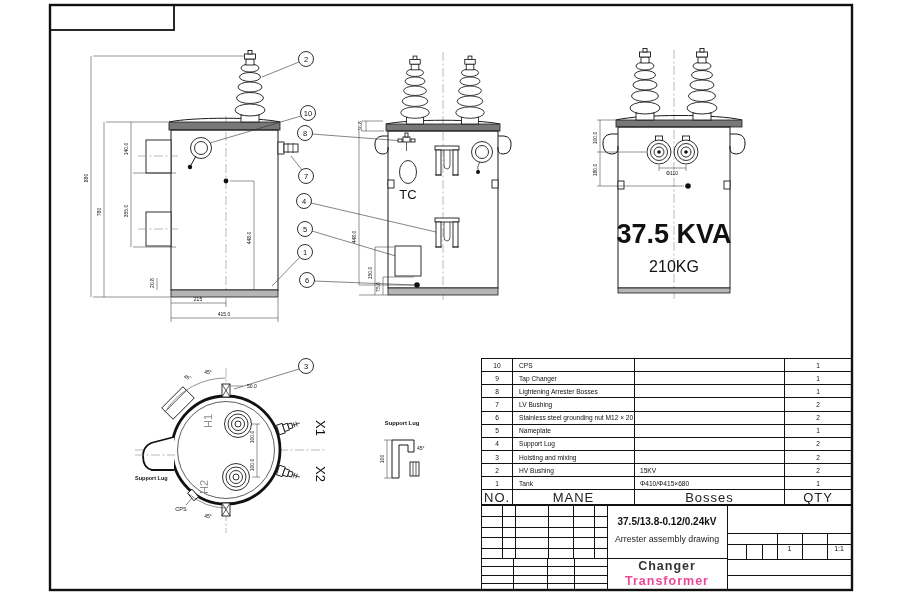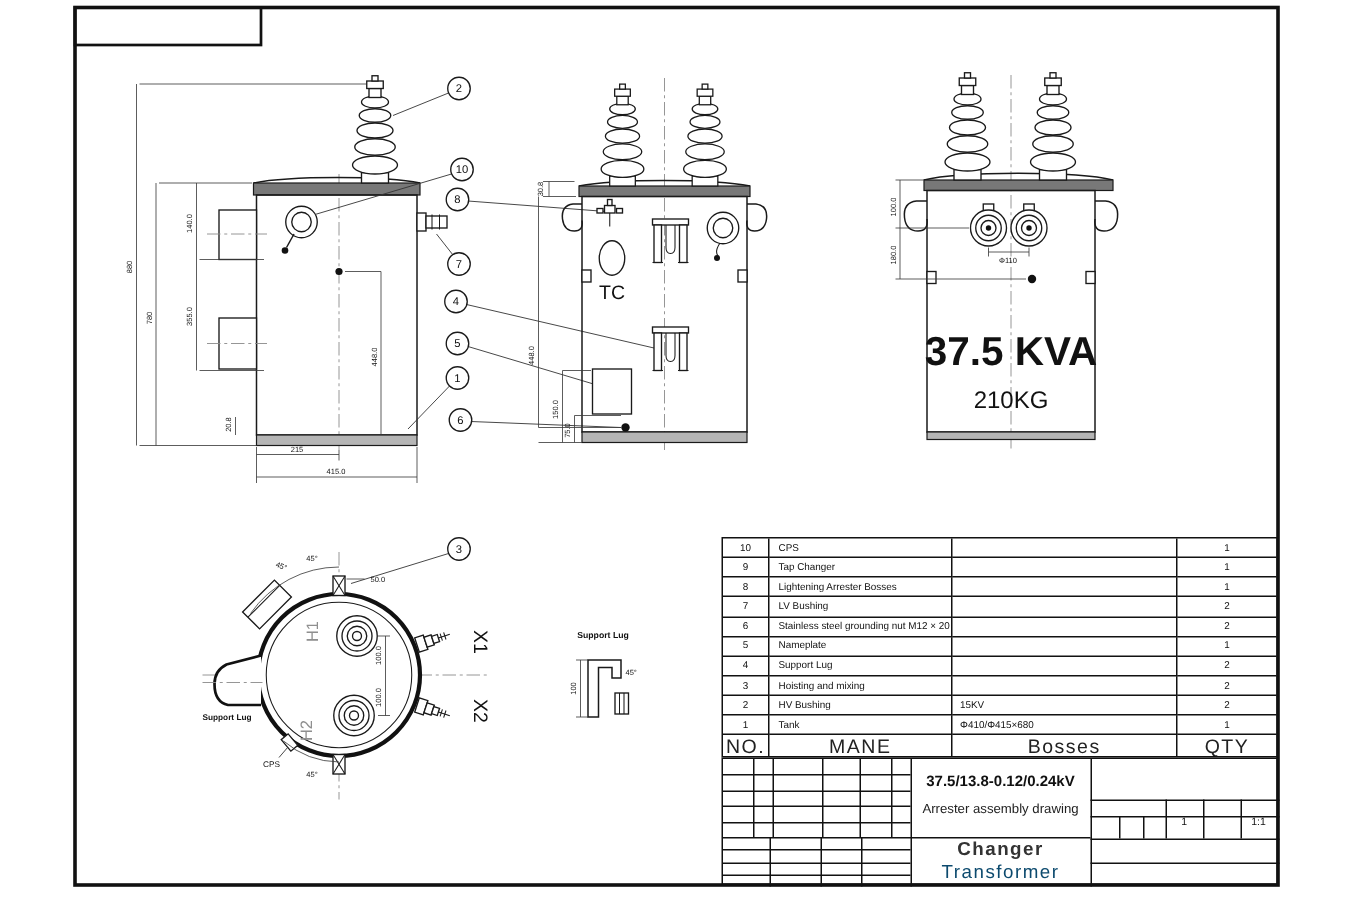--- a/index.html
+++ b/index.html
@@ -36,21 +36,21 @@
   
   .tb{position:absolute;left:481px;top:505px;width:371px;height:85px;
       border:1.8px solid #111;box-sizing:border-box;}
   .tb .vl,.tb .hl{position:absolute;background:#111;}
   .tb .vl{width:1px;}
   .tb .hl{height:1px;}
   .tb .txt{position:absolute;text-align:center;}
   .spec{left:125px;top:10px;width:120px;font-size:10px;font-weight:bold;}
   .dtype{left:125px;top:28px;width:120px;font-size:8.8px;color:#222;}
   .comp1{left:125px;top:53px;width:120px;font-size:12.5px;font-weight:bold;letter-spacing:1px;color:#333;}
-  .comp2{left:125px;top:68px;width:120px;font-size:12.5px;font-weight:normal;letter-spacing:1px;color:#0c4a6e;}
+  .comp2{left:125px;top:68px;width:120px;font-size:12.5px;font-weight:bold;letter-spacing:1px;color:#ec4899;}
   .sheetno{left:295px;top:39px;width:25px;font-size:7px;}
   .scale{left:345px;top:39px;width:24px;font-size:7px;}
 </style>
 </head>
 <body>
 
 <div class="sheet">
 
 <svg width="900" height="600" viewBox="0 0 900 600">
   <defs>

